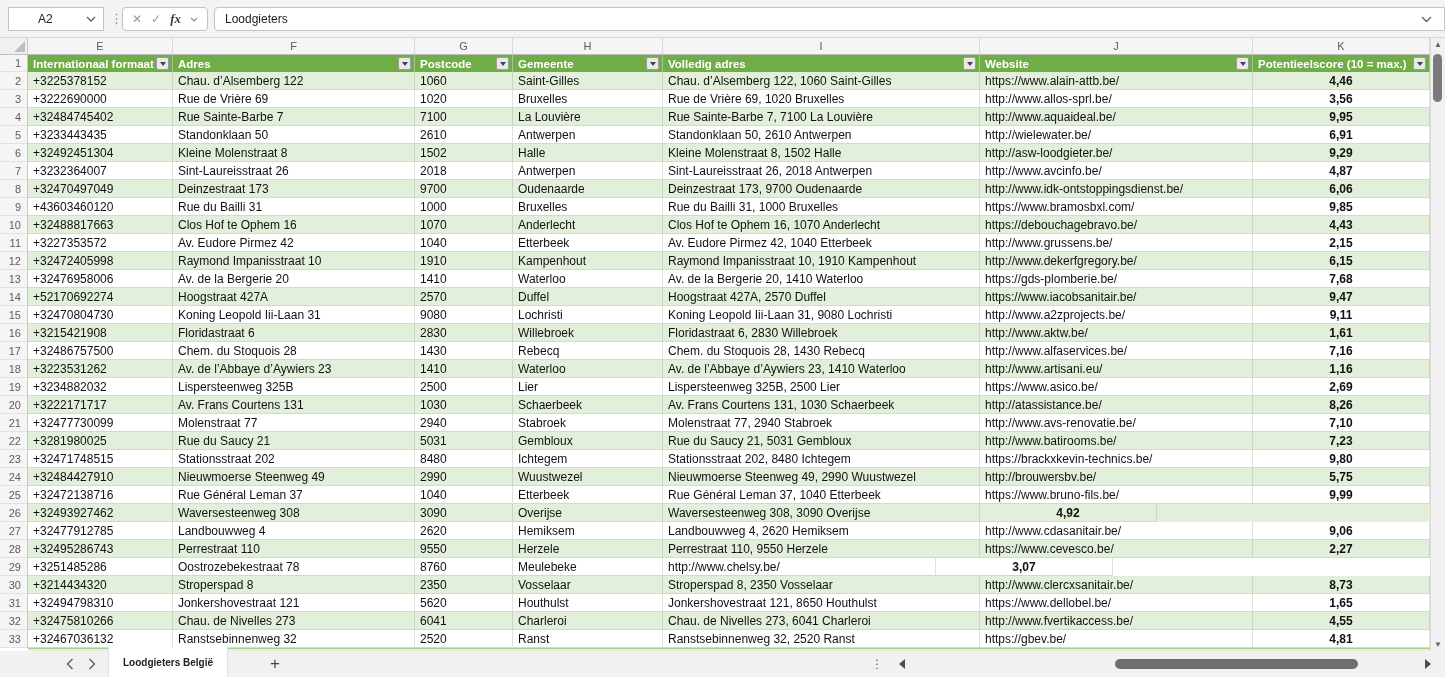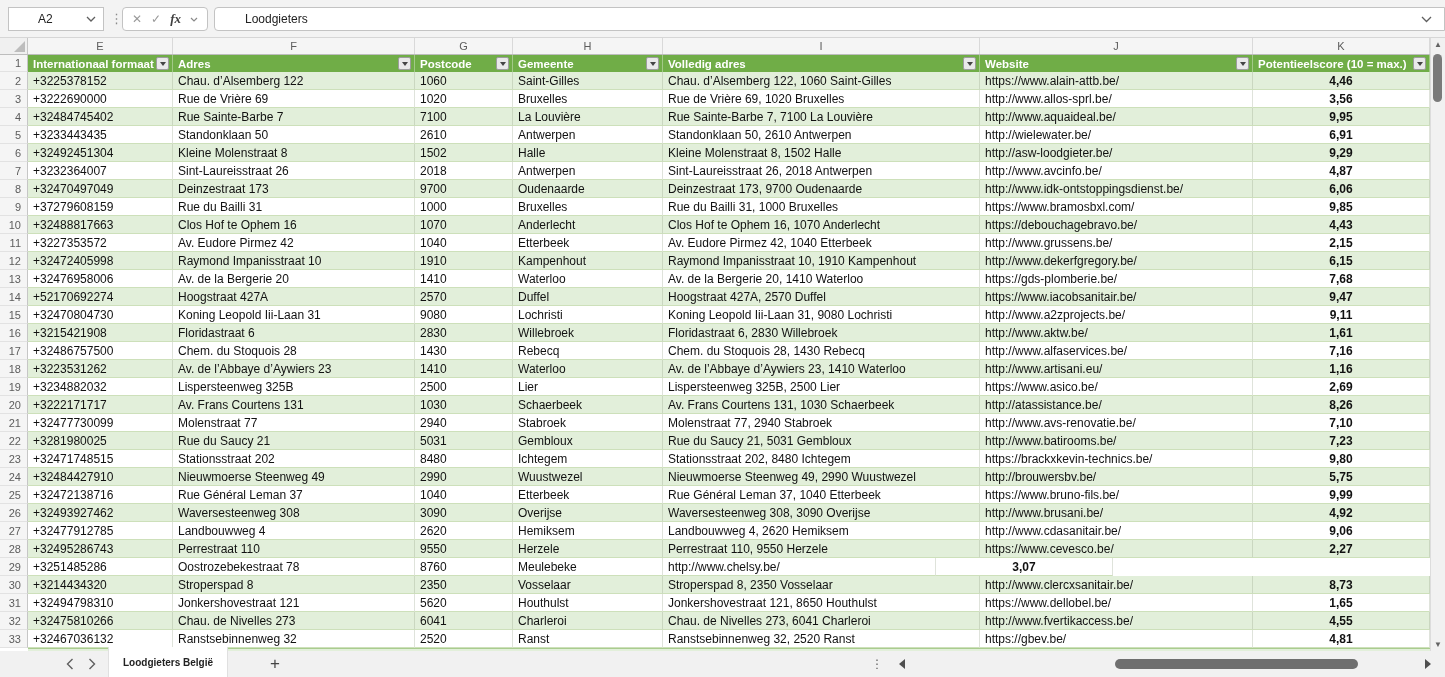--- a/index.html
+++ b/index.html
@@ -17,21 +17,21 @@
   .kebab { position:absolute; left:110px; top:9px; color:#8a8a8a; font-size:13px;
     line-height:20px; letter-spacing:0; }
   .fxgroup { position:absolute; left:122px; top:7px; height:24px; width:86px;
     background:#fff; border:1px solid #c3c3c3; border-radius:4px;
     display:flex; align-items:center; justify-content:space-evenly; }
   .icon-gray { color:#9a9a9a; font-size:12px; }
   .fx-label { font-family:"Liberation Serif", serif; font-style:italic;
     font-weight:bold; font-size:13px; color:#404040; }
   .formulabar { position:absolute; left:214px; top:7px; right:0; height:24px;
     background:#fff; border:1px solid #c3c3c3; border-left:1px solid #c3c3c3;
-    border-radius:4px 0 0 4px; display:flex; align-items:center; font-size:12px; color:#222;padding-left:20px; }
+    border-radius:4px 0 0 4px; display:flex; align-items:center; font-size:12px; color:#222; }
   .formulabar .fb-text { padding-left:10px; flex:1; }
   .fb-chev { margin-right:12px; display:flex; }
 
   
   .grid { position:absolute; top:38px; left:0; width:1445px; bottom:26px; background:#fff; }
   .colletters { display:flex; height:17px; background:#f5f5f5; border-bottom:1px solid #bdbdbd; }
   .corner { width:28px; height:100%; background:#f0f0f0; border-right:1px solid #c6c6c6; position:relative; }
   .corner .tri { position:absolute; right:2px; bottom:2px; width:0; height:0;
     border-left:11px solid transparent; border-bottom:11px solid #bdbdbd; }
   .colletter { height:100%; font-size:11px; color:#5c5c5c; display:flex;
@@ -256,21 +256,21 @@
     <div class="cell c0">+32470497049</div>
     <div class="cell c1">Deinzestraat 173</div>
     <div class="cell c2">9700</div>
     <div class="cell c3">Oudenaarde</div>
     <div class="cell c4">Deinzestraat 173, 9700 Oudenaarde</div>
     <div class="cell c5">http://www.idk-ontstoppingsdienst.be/</div>
     <div class="cell c6 center">6,06</div>
   </div>
         <div class="drow">
     <div class="rownum">9</div>
-    <div class="cell c0">+37279608159</div>
+    <div class="cell c0">+43603460120</div>
     <div class="cell c1">Rue du Bailli 31</div>
     <div class="cell c2">1000</div>
     <div class="cell c3">Bruxelles</div>
     <div class="cell c4">Rue du Bailli 31, 1000 Bruxelles</div>
     <div class="cell c5">https://www.bramosbxl.com/</div>
     <div class="cell c6 center">9,85</div>
   </div>
         <div class="drow band">
     <div class="rownum">10</div>
     <div class="cell c0">+32488817663</div>
@@ -431,21 +431,20 @@
     <div class="cell c5">https://www.bruno-fils.be/</div>
     <div class="cell c6 center">9,99</div>
   </div>
         <div class="drow band">
     <div class="rownum">26</div>
     <div class="cell c0">+32493927462</div>
     <div class="cell c1">Waversesteenweg 308</div>
     <div class="cell c2">3090</div>
     <div class="cell c3">Overijse</div>
     <div class="cell c4">Waversesteenweg 308, 3090 Overijse</div>
-    <div class="cell c5">http://www.brusani.be/</div>
     <div class="cell c6 center">4,92</div>
   </div>
         <div class="drow">
     <div class="rownum">27</div>
     <div class="cell c0">+32477912785</div>
     <div class="cell c1">Landbouwweg 4</div>
     <div class="cell c2">2620</div>
     <div class="cell c3">Hemiksem</div>
     <div class="cell c4">Landbouwweg 4, 2620 Hemiksem</div>
     <div class="cell c5">http://www.cdasanitair.be/</div>

